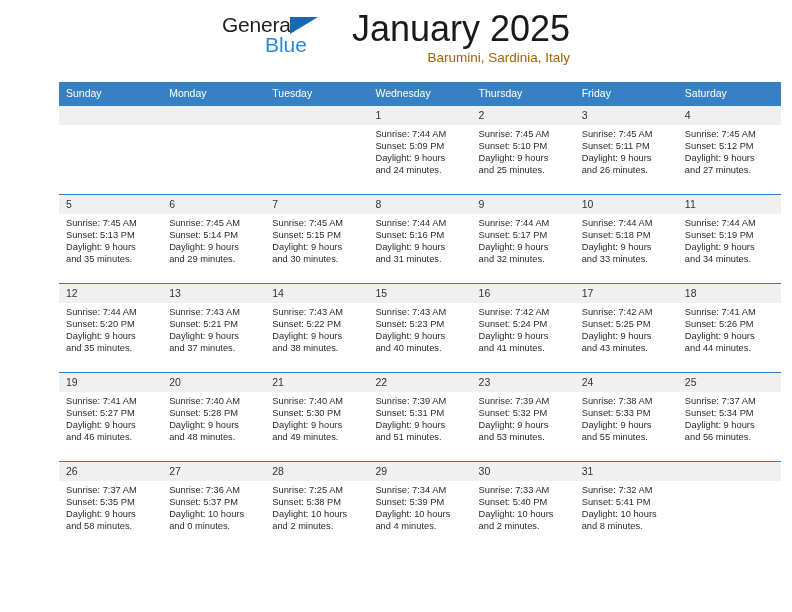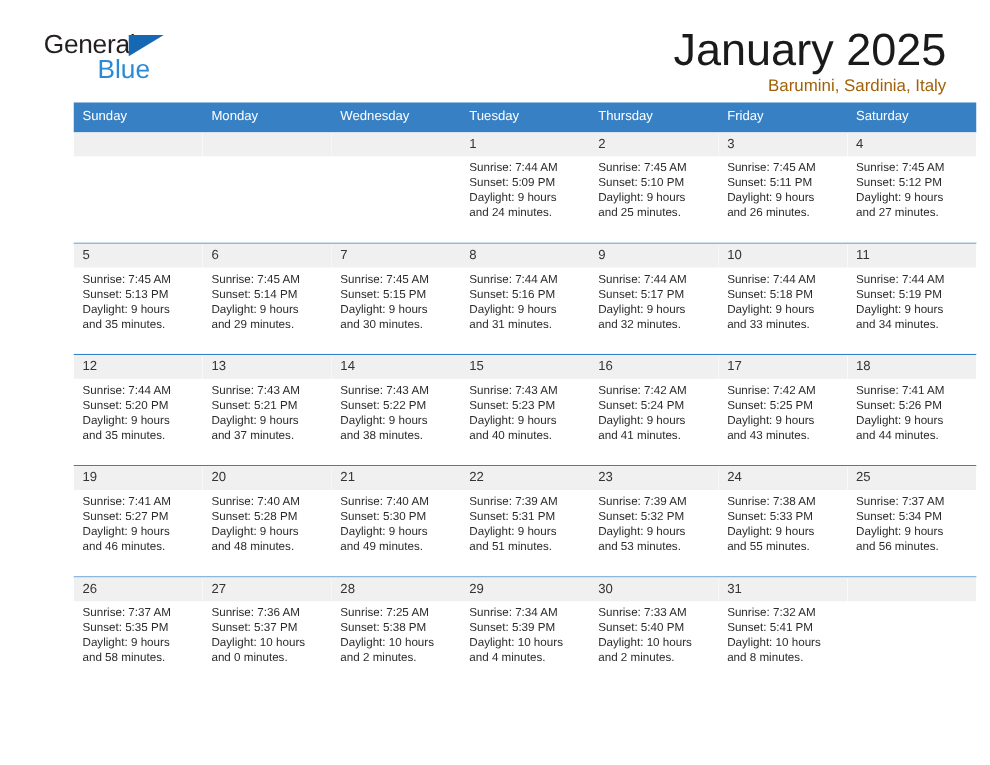--- a/index.html
+++ b/index.html
@@ -19,23 +19,23 @@
     width: 792px;
     height: 612px;
     box-sizing: border-box;
     padding: 0 35px;
   }
 
   
   .header {
     display: flex;
     align-items: flex-start;
-    justify-content: space-between;
+    justify-content: center;
     height: 72px;
-    padding-top: 24px;
+    padding-top: 13px;
     box-sizing: border-box;
   }
   .logo {
     position: relative;
     width: 130px;
     height: 46px;
     flex: none;
   }
   .logo-general {
     position: absolute;
@@ -152,22 +152,22 @@
       <div class="title">January 2025</div>
       <div class="subtitle">Barumini, Sardinia, Italy</div>
     </div>
 
   </div>
 
   <div class="calendar">
     <div class="weekday-row" id="weekday-row">
         <div class="weekday">Sunday</div>
         <div class="weekday">Monday</div>
+        <div class="weekday">Tuesday</div>
         <div class="weekday">Wednesday</div>
-        <div class="weekday">Tuesday</div>
         <div class="weekday">Thursday</div>
         <div class="weekday">Friday</div>
         <div class="weekday">Saturday</div>
       </div>
     <div id="weeks-container">
         <div class="week">
           <div class="day empty">
             <div class="day-num">&nbsp;</div>
           </div>
           <div class="day empty">

